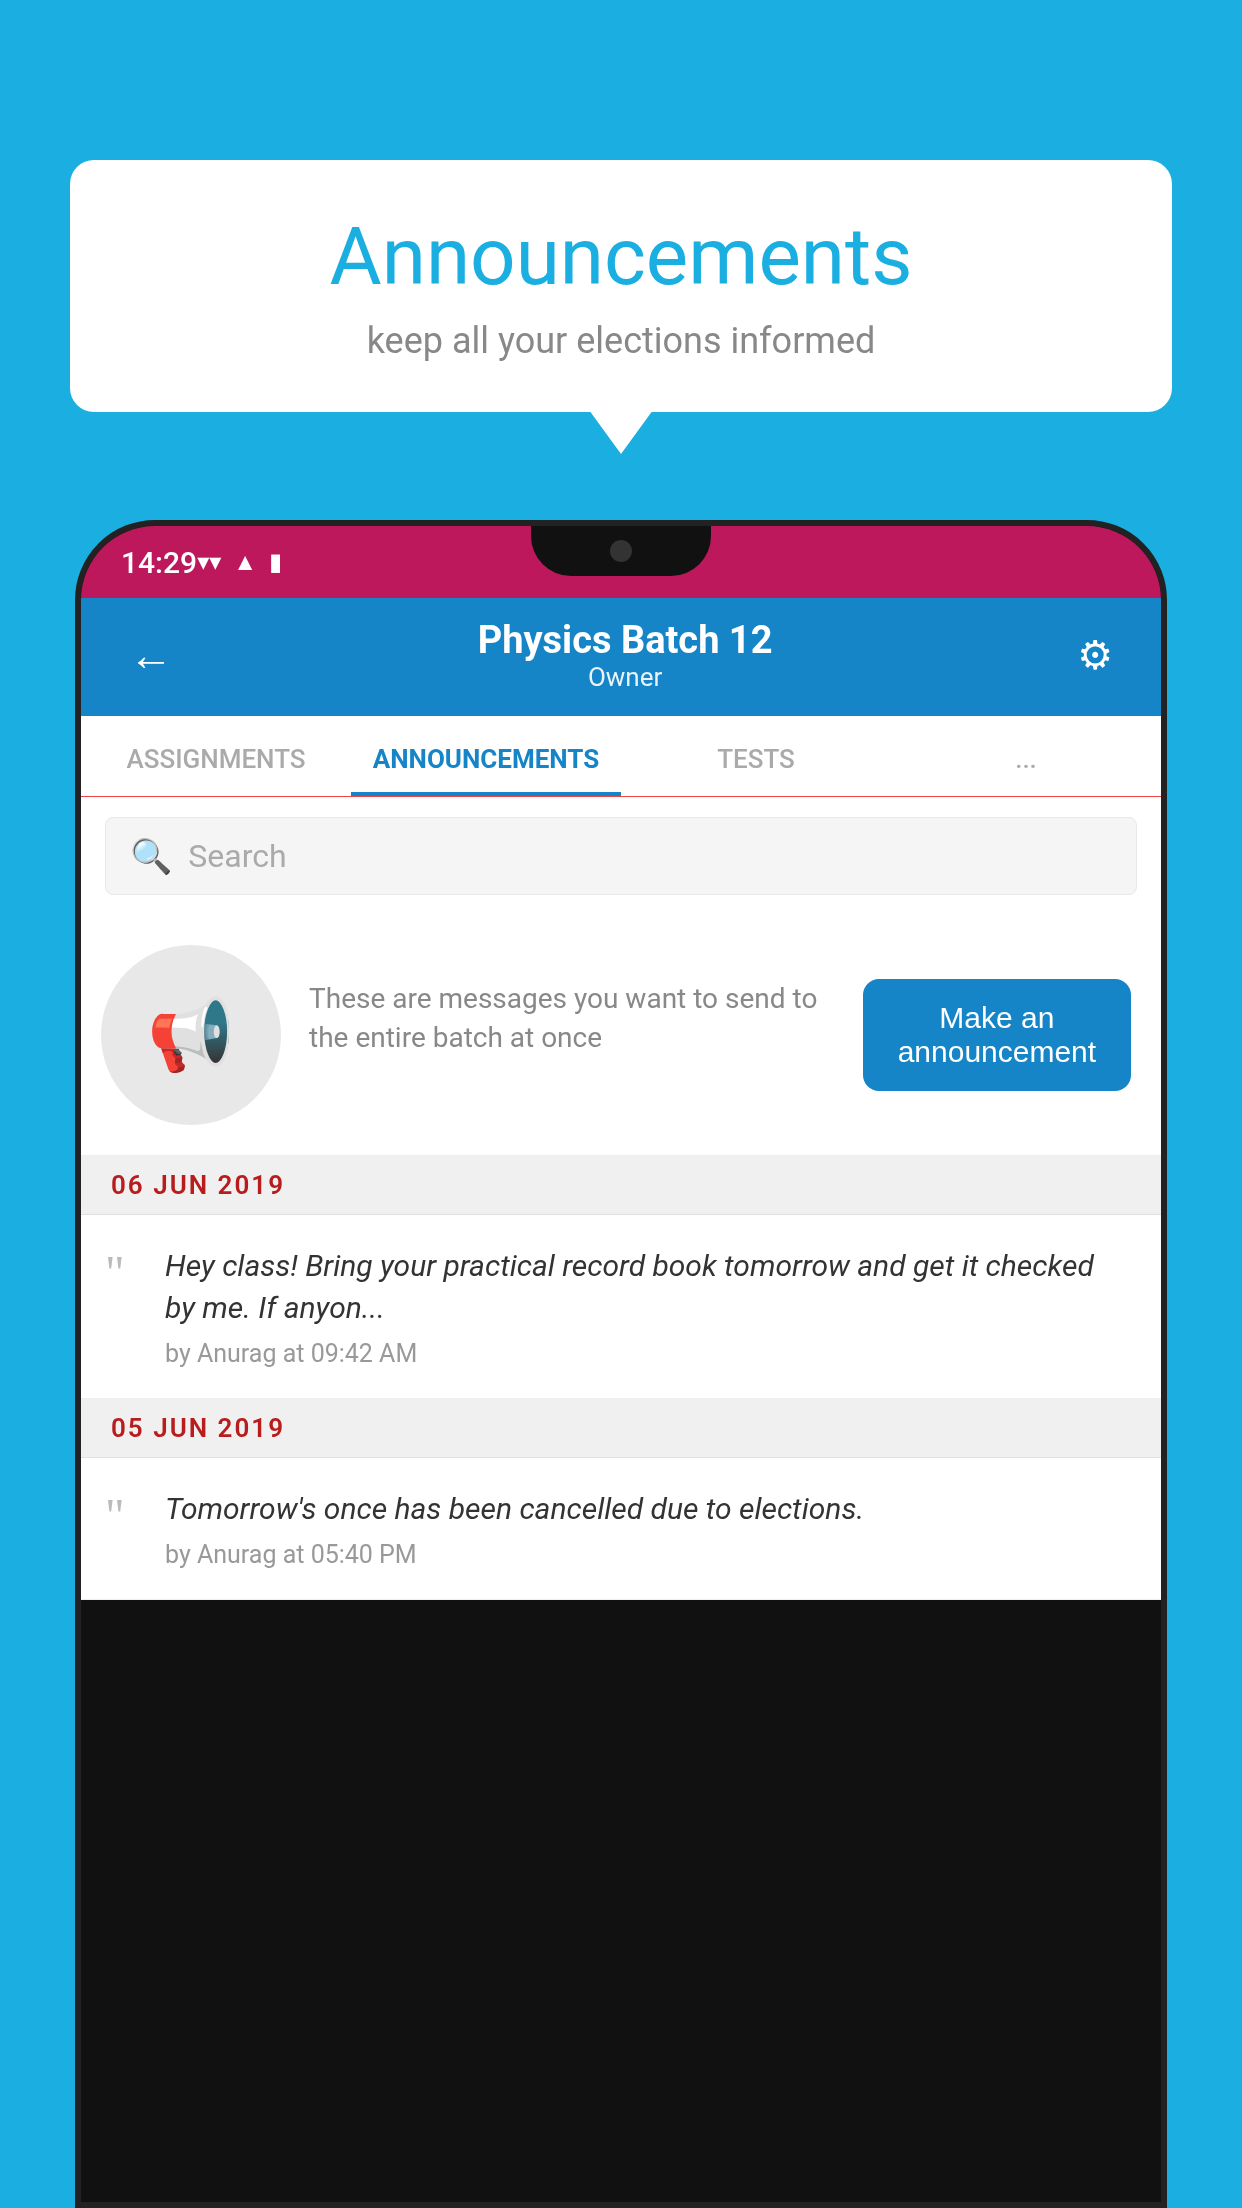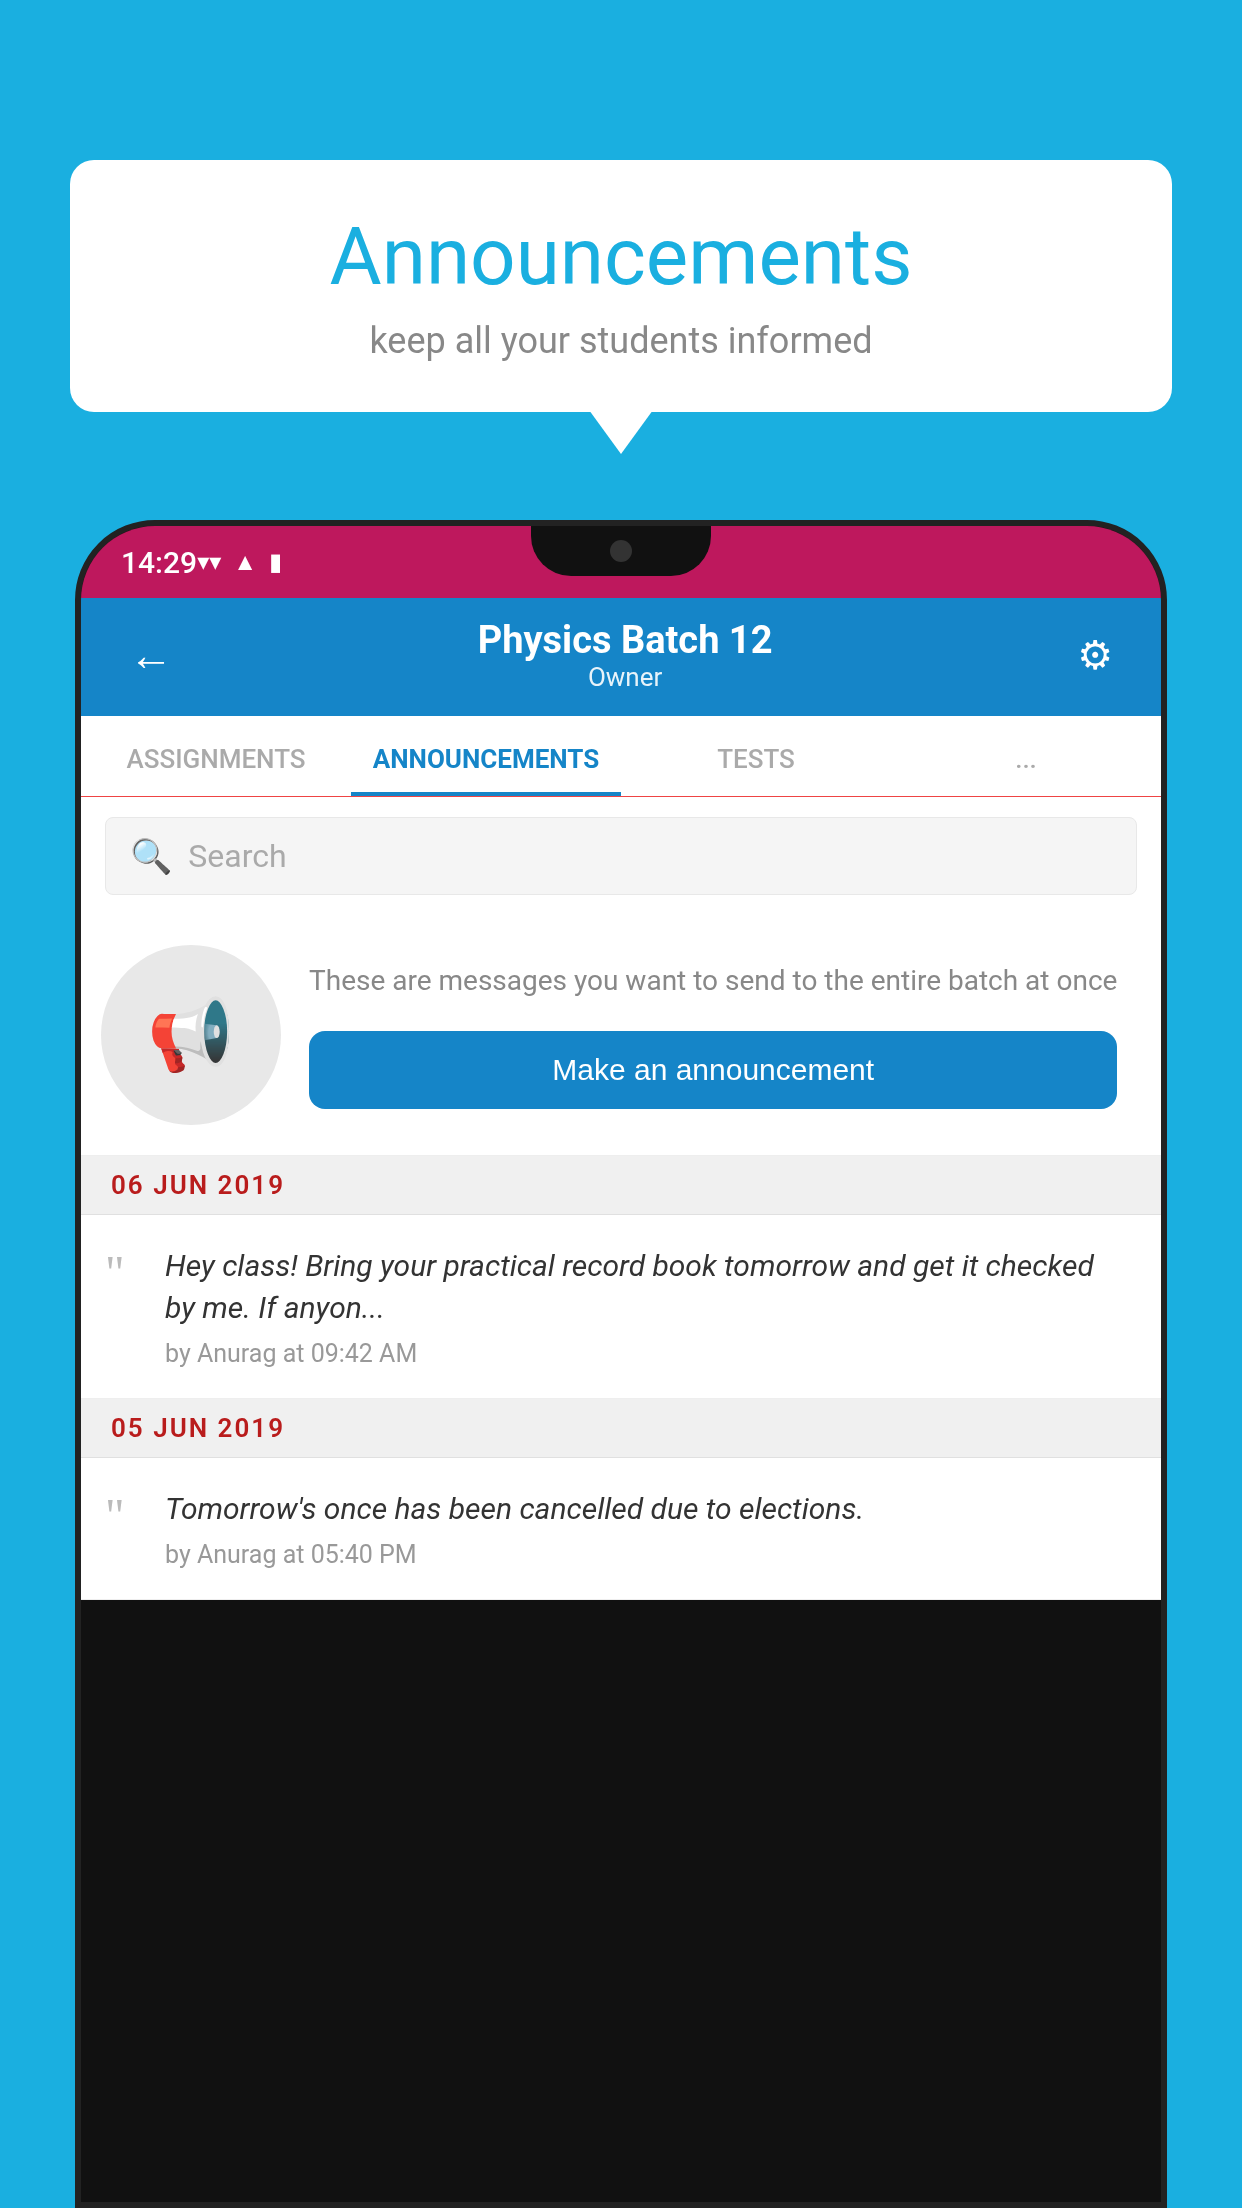--- a/index.html
+++ b/index.html
@@ -242,21 +242,21 @@
       justify-content: center;
     }
 
     .megaphone-icon {
       font-size: 70px;
       color: #666;
     }
 
     .announce-right {
       display: flex;
-      flex-direction: column;
+      flex-direction: row;
       gap: 31px;
     }
 
     .announce-desc {
       font-size: 28px;
       color: #888;
       line-height: 1.4;
     }
 
     .make-announcement-btn {
@@ -324,21 +324,21 @@
       color: white;
       font-size: 24px;
     }
   </style>
 </head>
 <body>
 
 <div class="speech-bubble-container">
   <div class="speech-bubble">
     <div class="bubble-title">Announcements</div>
-    <div class="bubble-subtitle">keep all your students informed</div>
+    <div class="bubble-subtitle">keep all your elections informed</div>
   </div>
 </div>
 
 <div class="phone-frame">
 
   <div class="status-bar">
     <span class="status-time">14:29</span>
     <div class="notch">
       <div class="camera-dot"></div>
     </div>

